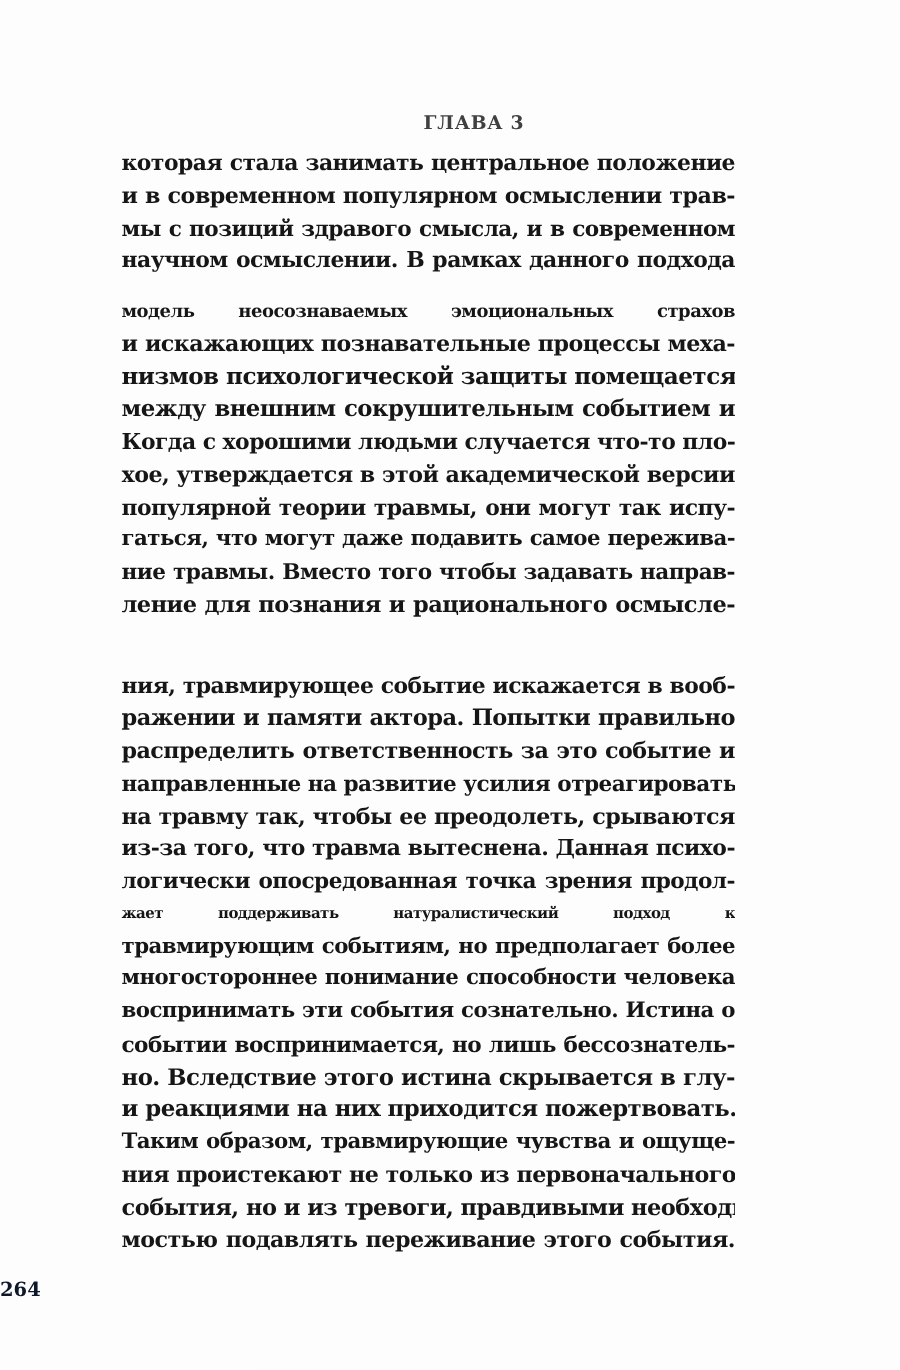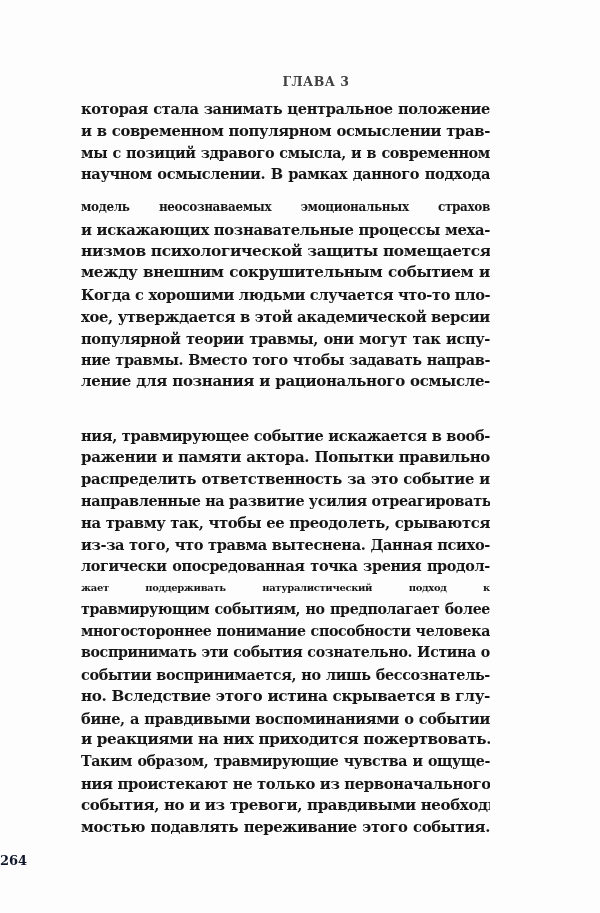--- a/index.html
+++ b/index.html
@@ -76,36 +76,36 @@
     <span class="line" style="height: 21.7647px; line-height: 21.7647px; font-size: 14.8px;">и в современном популярном осмыслении трав-</span>
     <span class="line" style="height: 21.7647px; line-height: 21.7647px; font-size: 14.4px;">мы с позиций здравого смысла, и в современном</span>
     <span class="line" style="height: 21.7647px; line-height: 21.7647px; font-size: 14.6px;">научном осмыслении. В рамках данного подхода</span>
     <span class="line" style="height: 21.7647px; line-height: 21.7647px; font-size: 12px; margin-top: 12px;">модель неосознаваемых эмоциональных страхов</span>
     <span class="line" style="height: 21.7647px; line-height: 21.7647px; font-size: 14.8px;">и искажающих познавательные процессы меха-</span>
     <span class="line" style="height: 21.7647px; line-height: 21.7647px; font-size: 15.4px;">низмов психологической защиты помещается</span>
     <span class="line" style="height: 21.7647px; line-height: 21.7647px; font-size: 15.2px;">между внешним сокрушительным событием и</span>
     <span class="line" style="height: 21.7647px; line-height: 21.7647px; font-size: 14.6px;">Когда с хорошими людьми случается что-то пло-</span>
     <span class="line" style="height: 21.7647px; line-height: 21.7647px; font-size: 14.8px;">хое, утверждается в этой академической версии</span>
     <span class="line" style="height: 21.7647px; line-height: 21.7647px; font-size: 14.6px;">популярной теории травмы, они могут так испу-</span>
+    <span class="line" style="height: 21.7647px; line-height: 21.7647px; font-size: 14.2px;">гаться, что могут даже подавить самое пережива-</span>
     <span class="line" style="height: 21.7647px; line-height: 21.7647px; font-size: 14.4px;">ние травмы. Вместо того чтобы задавать направ-</span>
     <span class="line" style="height: 21.7647px; line-height: 21.7647px; font-size: 15px;">ление для познания и рационального осмысле-</span>
     <span class="line" style="height: 21.7647px; line-height: 21.7647px; font-size: 14.6px; margin-top: 32px;">ния, травмирующее событие искажается в вооб-</span>
     <span class="line" style="height: 21.7647px; line-height: 21.7647px; font-size: 15px;">ражении и памяти актора. Попытки правильно</span>
     <span class="line" style="height: 21.7647px; line-height: 21.7647px; font-size: 14.8px;">распределить ответственность за это событие и</span>
     <span class="line" style="height: 21.7647px; line-height: 21.7647px; font-size: 14.4px;">направленные на развитие усилия отреагировать</span>
     <span class="line" style="height: 21.7647px; line-height: 21.7647px; font-size: 14.8px;">на травму так, чтобы ее преодолеть, срываются</span>
     <span class="line" style="height: 21.7647px; line-height: 21.7647px; font-size: 14.6px;">из-за того, что травма вытеснена. Данная психо-</span>
     <span class="line" style="height: 21.7647px; line-height: 21.7647px; font-size: 14.4px;">логически опосредованная точка зрения продол-</span>
     <span class="line" style="height: 21.7647px; line-height: 21.7647px; font-size: 10px;">жает поддерживать натуралистический подход к</span>
     <span class="line" style="height: 21.7647px; line-height: 21.7647px; font-size: 14.2px;">травмирующим событиям, но предполагает более</span>
     <span class="line" style="height: 21.7647px; line-height: 21.7647px; font-size: 14.2px;">многостороннее понимание способности человека</span>
     <span class="line" style="height: 21.7647px; line-height: 21.7647px; font-size: 14.2px;">воспринимать эти события сознательно. Истина о</span>
     <span class="line" style="height: 21.7647px; line-height: 21.7647px; font-size: 14.4px;">событии воспринимается, но лишь бессознатель-</span>
     <span class="line" style="height: 21.7647px; line-height: 21.7647px; font-size: 15.2px;">но. Вследствие этого истина скрывается в глу-</span>
-    <span class="line" style="height: 21.7647px; line-height: 21.7647px; font-size: 14.6px;">бине, а правдивыми воспоминаниями о событии</span>
     <span class="line" style="height: 21.7647px; line-height: 21.7647px; font-size: 15.2px;">и реакциями на них приходится пожертвовать.</span>
     <span class="line" style="height: 21.7647px; line-height: 21.7647px; font-size: 14.2px;">Таким образом, травмирующие чувства и ощуще-</span>
     <span class="line" style="height: 21.7647px; line-height: 21.7647px; font-size: 14.8px;">ния проистекают не только из первоначального</span>
     <span class="line" style="height: 21.7647px; line-height: 21.7647px; font-size: 15px;">события, но и из тревоги, правдивыми необходи-</span>
     <span class="line last" style="height: 21.7647px; line-height: 21.7647px; font-size: 14.8px;">мостью подавлять переживание этого события.</span>
   </div>
 
   <div class="page-number">264</div>
 </div>
 

